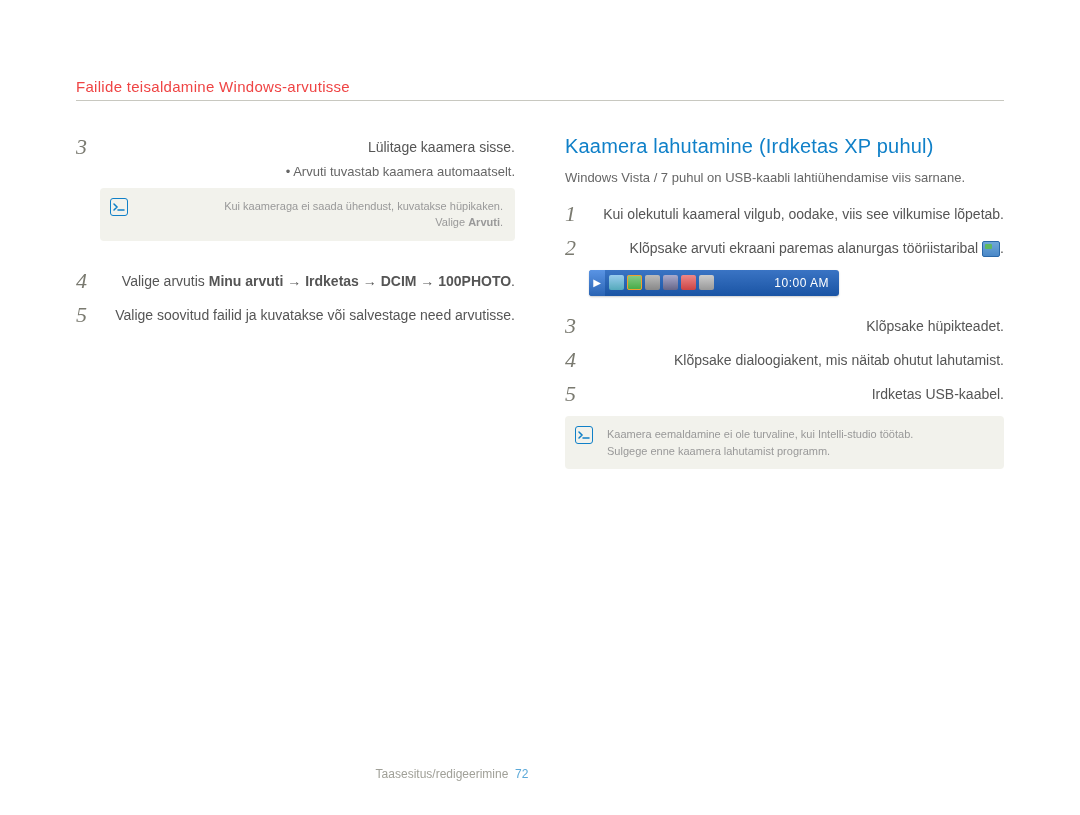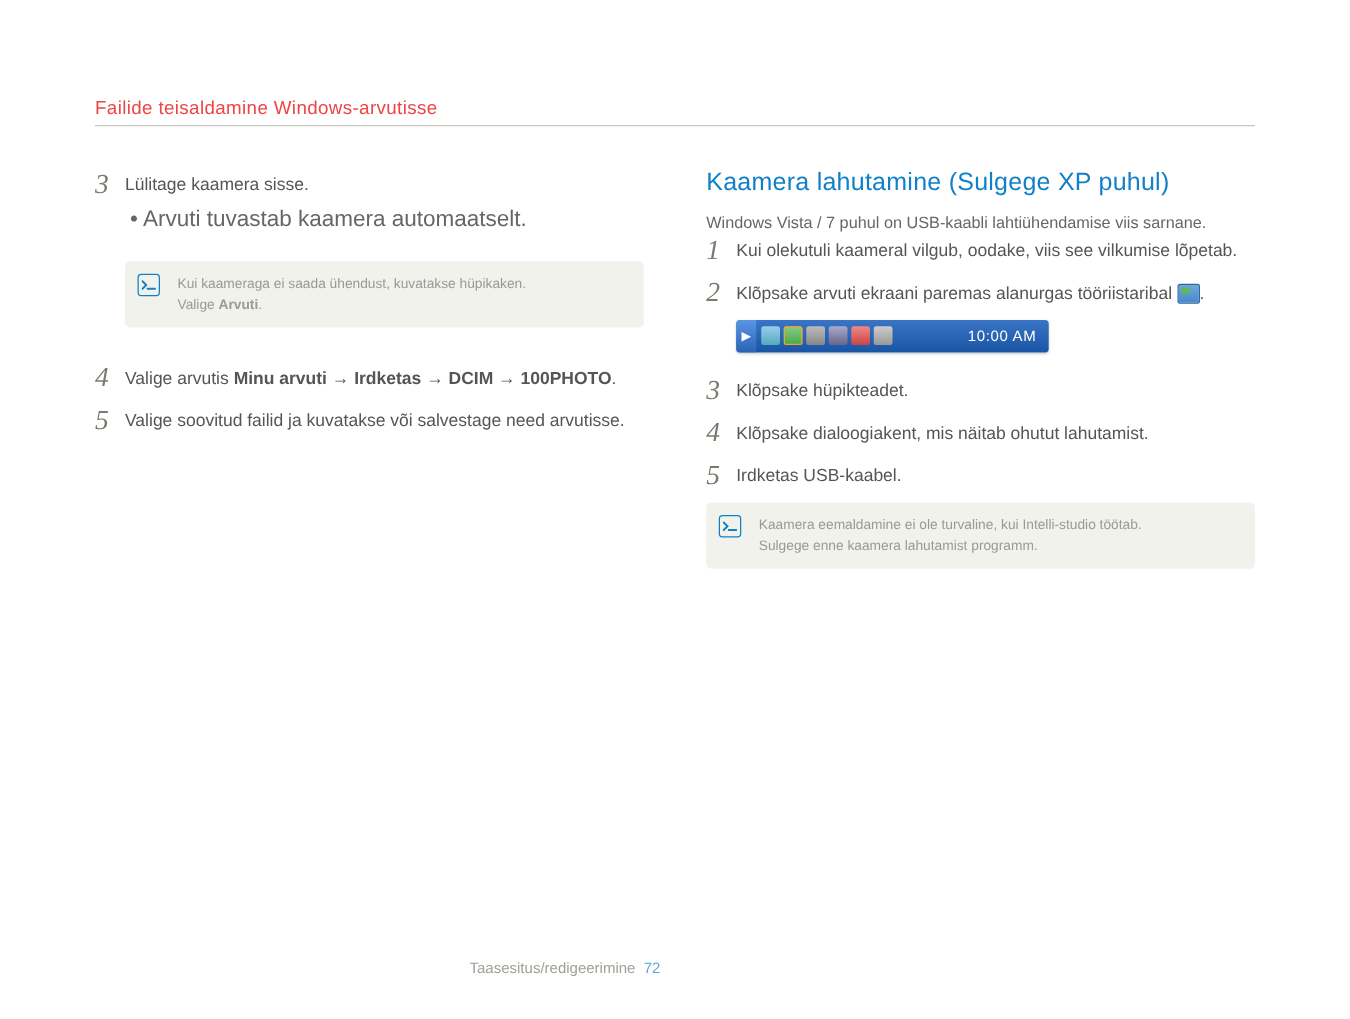--- a/index.html
+++ b/index.html
@@ -51,36 +51,37 @@
     color: #7a7a70;
     min-width: 16px;
     line-height: 1.1;
   }
   .step-body {
     flex: 1;
     font-size: 14px;
     color: #555;
     line-height: 1.5;
     padding-top: 2px;
+    text-align: right;
   }
   .bullet {
-    font-size: 18px;
+    font-size: 13px;
     color: #666;
     margin-left: 4px;
     margin-top: 4px;
   }
   .bullet::before {
     content: "•  ";
   }
   .note-box {
     background: #f2f2ec;
     border-radius: 4px;
     padding: 10px 12px 10px 42px;
     position: relative;
-    margin-top: 20px;
+    margin-top: 6px;
     margin-bottom: 18px;
   }
   .note-icon {
     position: absolute;
     left: 10px;
     top: 10px;
     width: 18px;
     height: 18px;
     border: 1.5px solid #1080c8;
     border-radius: 3px;
@@ -98,20 +99,21 @@
     font-size: 20px;
     color: #1080c8;
     font-weight: 400;
     margin-bottom: 10px;
     letter-spacing: 0.2px;
   }
   .intro-text {
     font-size: 13px;
     color: #666;
     line-height: 1.5;
+    margin-bottom: 14px;
   }
   .b { font-weight: bold; }
   .inline-icon {
     display: inline-block;
     width: 18px;
     height: 16px;
     vertical-align: middle;
     background: linear-gradient(#6fa8d8, #4a88c8);
     border: 1px solid #2a68a8;
     border-radius: 2px;
@@ -216,21 +218,21 @@
     </div>
 
     <div class="step">
       <div class="step-num">5</div>
       <div class="step-body">Valige soovitud failid ja kuvatakse või salvestage need arvutisse.</div>
     </div>
 
   </div>
 
   <div class="col">
-    <div class="section-title">Kaamera lahutamine (Sulgege XP puhul)</div>
+    <div class="section-title">Kaamera lahutamine (Irdketas XP puhul)</div>
     <div class="intro-text">Windows Vista / 7 puhul on USB-kaabli lahtiühendamise viis sarnane.</div>
 
     <div class="step">
       <div class="step-num">1</div>
       <div class="step-body">Kui olekutuli kaameral vilgub, oodake, viis see vilkumise lõpetab.</div>
     </div>
 
     <div class="step">
       <div class="step-num">2</div>
       <div class="step-body">

